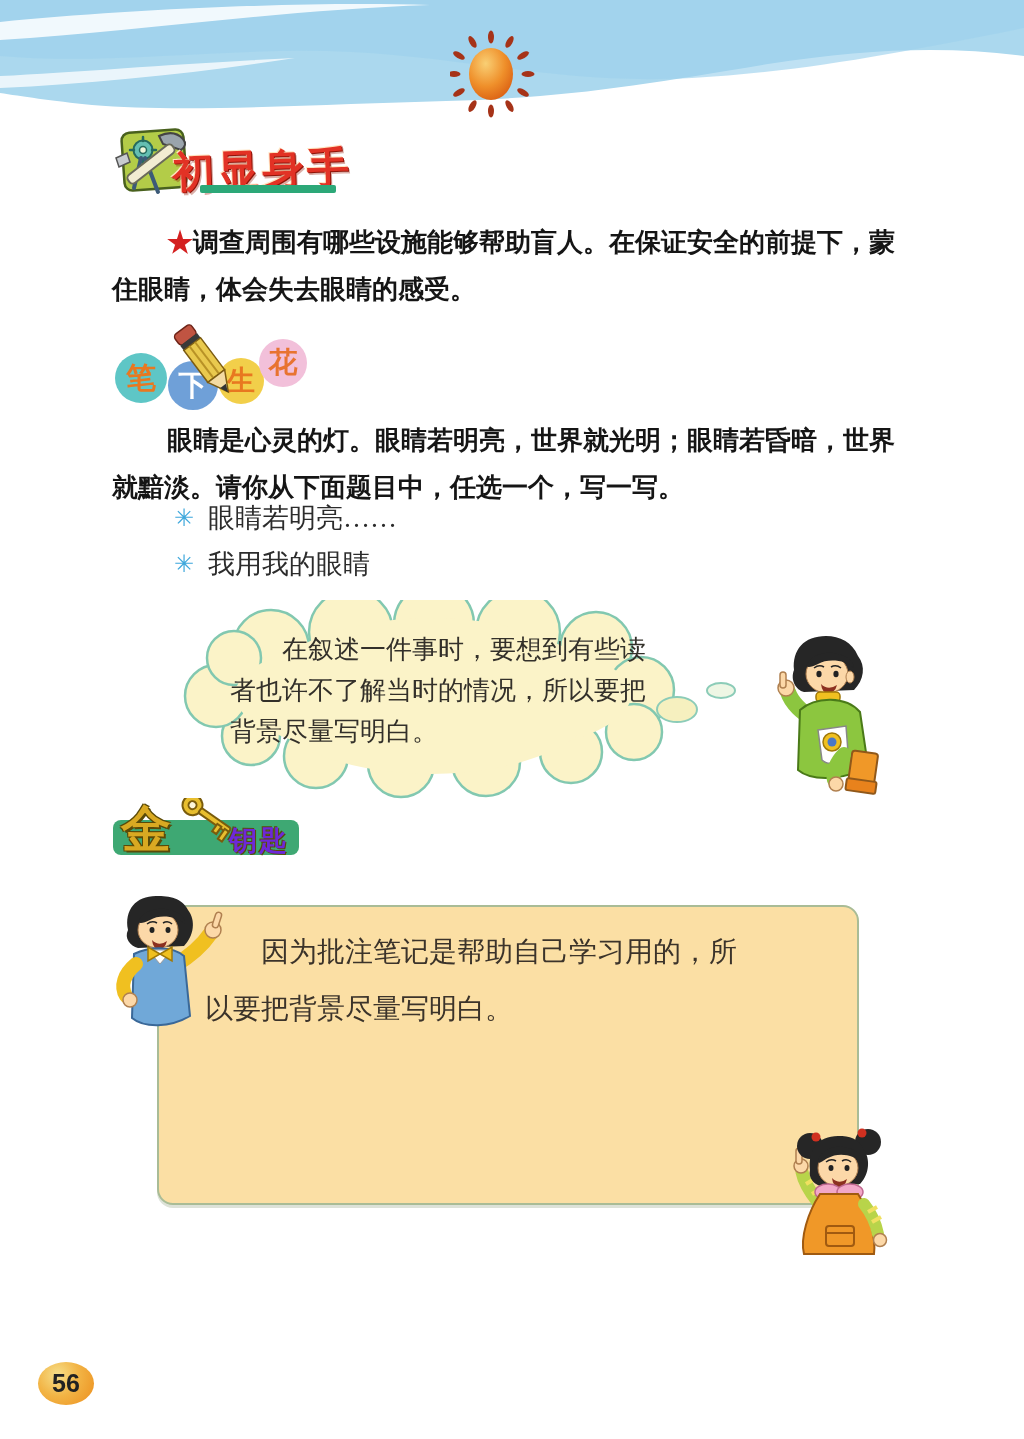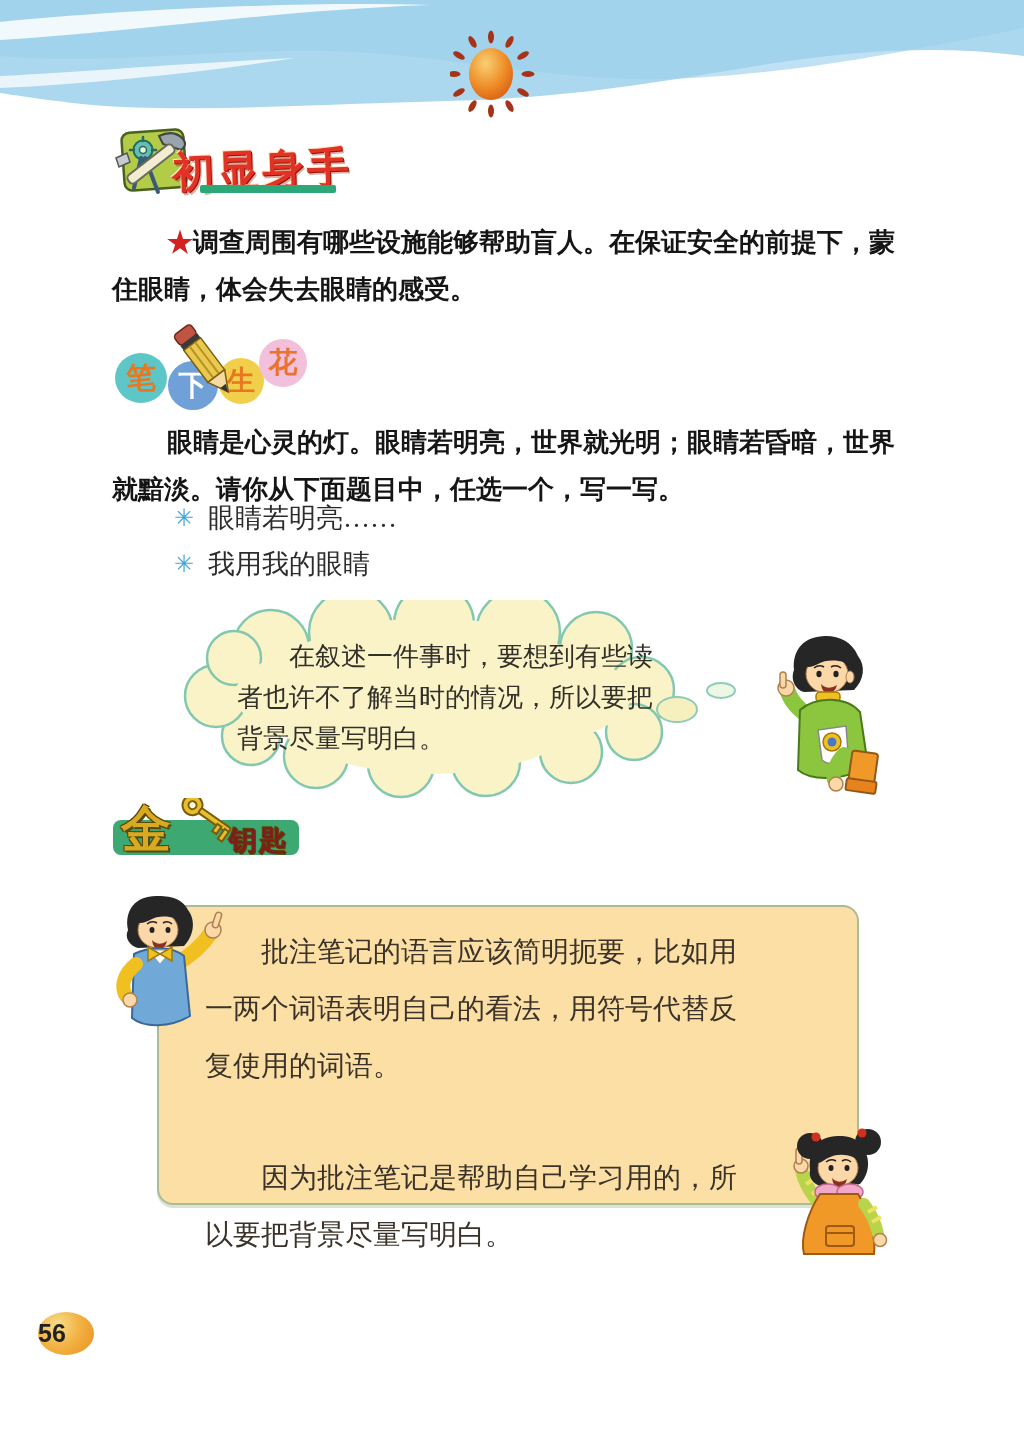--- a/index.html
+++ b/index.html
@@ -19,79 +19,79 @@
     text-shadow:2px 3px 0 rgba(150,25,10,.35),-1px -1px 0 #ffe4c0,1px 1px 0 #8f1208;
     white-space:nowrap;
   }
   .green-bar{left:200px;top:185px;width:136px;height:8px;background:#2ca878;border-radius:2px;}
   
   .para-bold{
     left:112px;width:802px;font-size:26px;line-height:47px;font-weight:bold;
     color:#151515;text-indent:55px;margin:0;letter-spacing:0;
   }
   .p1{top:219px;}
-  .p2{top:419px;}
+  .p2{top:419px;font-family:Liberation Mono, monospace;}
   .star{color:#d42020;}
   
   .bxsh{left:113px;top:326px;width:210px;height:95px;}
   .char-circle{
     position:absolute;border-radius:50%;display:flex;align-items:center;justify-content:center;
     font-family:"Liberation Serif",serif;font-weight:bold;
   }
   .cc1{left:2px;top:27px;width:52px;height:50px;background:#5ec6c6;color:#e87820;font-size:30px;}
   .cc2{left:55px;top:35px;width:50px;height:49px;background:#6fa0d8;color:#ffffff;font-size:29px;}
   .cc3{left:105px;top:32px;width:46px;height:46px;background:#f2cf4a;color:#e87820;font-size:28px;}
   .cc4{left:146px;top:13px;width:48px;height:48px;background:#f2c0da;color:#e87330;font-size:29px;}
   .pencil-svg{position:absolute;left:18px;top:-2px;}
   
   .bullets{left:174px;top:495px;font-family:"Liberation Serif",serif;font-size:27px;color:#2c2c2c;}
   .bullet-row{height:46px;display:flex;align-items:center;}
   .bullet-mark{color:#3fa8dc;font-size:24px;margin-right:14px;}
   
   .cloud-svg{left:176px;top:600px;}
   .cloud-text{
-    left:230px;top:629px;width:420px;margin:7px;
+    left:230px;top:629px;width:420px;margin:0;
     font-family:"Liberation Serif",serif;font-size:26px;line-height:41px;
     color:#33302a;text-indent:52px;
   }
   .mini-bubble{position:absolute;border:2px solid #8cccb8;border-radius:50%;}
   .mb1{left:656px;top:696px;width:38px;height:23px;background:#f6f0bf;}
   .mb2{left:706px;top:682px;width:26px;height:13px;background:#eef6e4;}
   .boy1{left:766px;top:634px;}
   
   .key-bar{left:113px;top:820px;width:186px;height:35px;background:#3ea873;border-radius:8px;}
   .jin{
     left:121px;top:796px;font-size:50px;font-weight:bold;color:#d9a922;
     font-family:"Liberation Serif",serif;
     text-shadow:2px 2px 0 #5a4a08,-1px -1px 0 #5a4a08,1px -1px 0 #5a4a08,-1px 1px 0 #5a4a08;
   }
   .key-icon{left:170px;top:798px;}
   .yaoshi{
-    left:229px;top:822px;font-size:28px;font-weight:bold;color:#7f1d1d;
+    left:229px;top:822px;font-size:28px;font-weight:bold;color:#6d28d9;
     letter-spacing:2px;text-shadow:1px 1px 0 #5a4a08,-1px -1px 0 #5a4a08;white-space:nowrap;
   }
   
   .tip-box{
     left:157px;top:905px;width:702px;height:300px;background:#fbdfa4;
     border:2px solid #a9bc96;border-radius:16px;box-sizing:border-box;
     box-shadow:0 3px 0 rgba(120,140,100,.25);
   }
   .tip-text{left:205px;top:923px;width:548px;}
   .tip-text p{
     margin:0;font-family:"Liberation Serif",serif;font-size:28px;line-height:57px;
     color:#3b332a;text-indent:56px;
   }
   .tip-text p + p{margin-top:55px;}
   .boy2{left:108px;top:888px;}
   .girl{left:776px;top:1128px;}
   
   .page-num{
-    left:38px;top:1312px;width:56px;height:43px;border-radius:50%;
+    left:38px;top:1362px;width:56px;height:43px;border-radius:50%;
     background:radial-gradient(circle at 35% 30%,#f6df8a 0%,#f2b445 45%,#ec8d1c 100%);
-    display:flex;align-items:center;justify-content:flex-start;
+    display:flex;align-items:center;justify-content:center;
     font-size:25px;font-weight:bold;color:#222;
   }
 </style>
 </head>
 <body>
 
 <div class="page">
 
   <svg class="abs wave-band" width="1024" height="130" viewBox="0 0 1024 130">
     <path d="M0,0 H1024 V56 C950,46 868,48 768,64 C648,84 566,98 446,101 C326,104 184,113 92,105 C52,101 20,96 0,93 Z" fill="#abd8ee"></path>
@@ -246,21 +246,20 @@
       <circle cx="15" cy="13" r="4" fill="#fdf6d8"></circle>
       <rect x="24" y="10" width="36" height="6" rx="2"></rect>
       <rect x="46" y="14" width="5" height="9"></rect>
       <rect x="55" y="14" width="5" height="12"></rect>
     </g>
   </svg>
   <div class="abs yaoshi">钥匙</div>
 
   <div class="abs tip-box"></div>
   <div class="abs tip-text">
-    <p>批注笔记的语言应该简明扼要，比如用一两个词语表明自己的看法，用符号代替反复使用的词语。</p>
     <p>因为批注笔记是帮助自己学习用的，所以要把背景尽量写明白。</p>
   </div>
 
   <svg class="abs boy2" width="130" height="175" viewBox="0 0 130 175">
 
     <path d="M66,78 C82,68 94,58 102,46" stroke="#f0c020" stroke-width="15" fill="none" stroke-linecap="round"></path>
     <circle cx="105" cy="42" r="8" fill="#fcd8a8" stroke="#b08050" stroke-width="1.5"></circle>
     <rect x="106" y="24" width="6" height="16" rx="3" fill="#fcd8a8" stroke="#b08050" stroke-width="1.5" transform="rotate(18 109 32)"></rect>
 
     <path d="M48,8 C28,8 16,22 20,42 C16,50 22,58 30,60 L76,58 C86,48 88,32 80,22 C74,10 62,8 48,8 Z" fill="#262626"></path>

